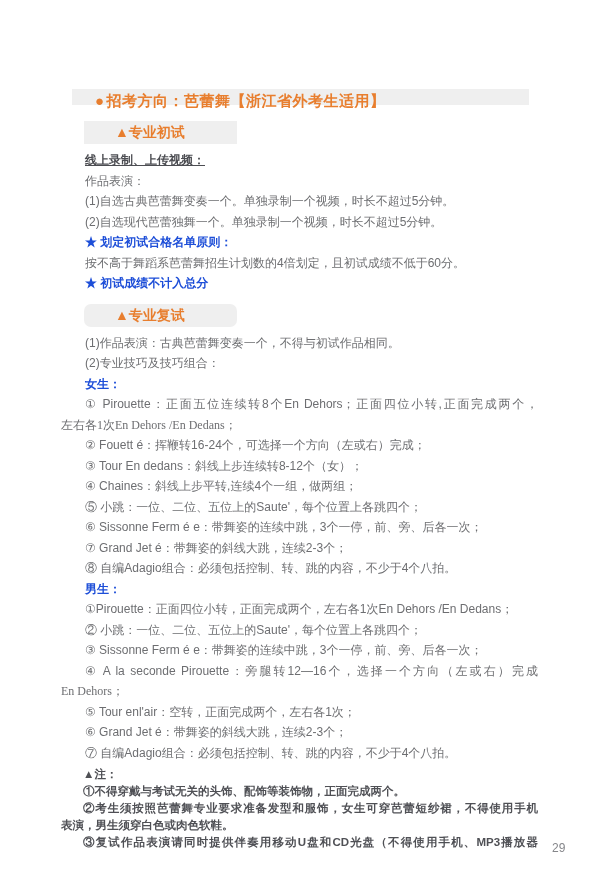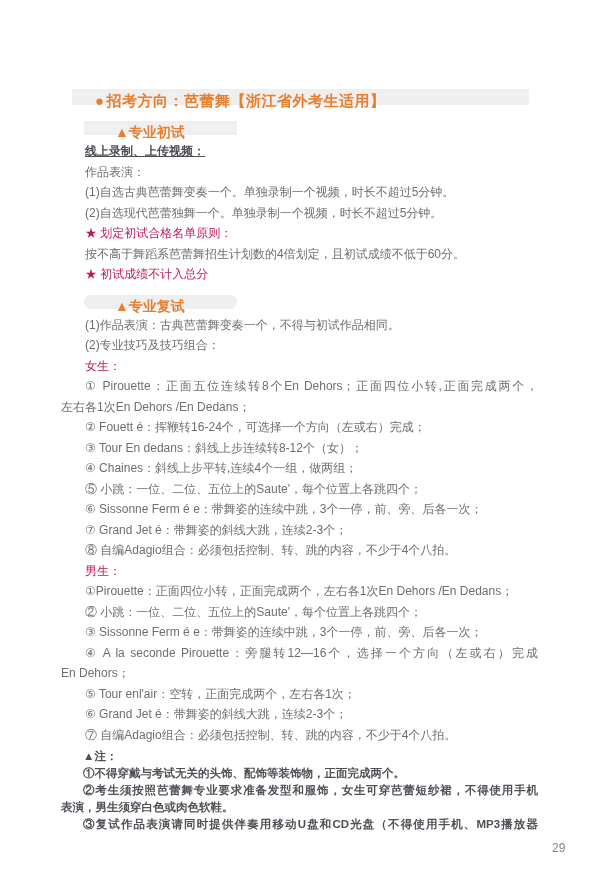--- a/index.html
+++ b/index.html
@@ -16,35 +16,35 @@
     background:#efefef; color:#e87e2e; font-size:15px; font-weight:bold;
     line-height:24px; padding-left:23px; box-sizing:border-box;
     letter-spacing:0.5px; white-space:nowrap;
   }
   .main-bar .marker { margin-right:2px; }
 
   
   .content { position:absolute; left:61px; top:121px; width:477px; }
 
   .sub-bar {
-    margin-left:23px; width:153px; height:14px; background:#efefef;
+    margin-left:23px; width:153px; height:23px; background:#efefef;
     color:#e87e2e; font-size:14px; font-weight:bold; line-height:23px;
     padding-left:31px; box-sizing:border-box; white-space:nowrap;
   }
   .sub-bar.second { margin-top:10px;border-radius:7px; }
 
   .sec { margin-top:6px; }
   .sec p {
     margin:0; font-size:12px; line-height:20.5px; color:#6d6e71;
     text-align:justify; text-indent:24px;
   }
-  .sec p.bold    { font-weight:normal; color:#be185d; }
+  .sec p.bold    { font-weight:bold; color:#1d4ed8; }
   .sec p.uline   { font-weight:bold; color:#4c4d52; text-decoration:underline; }
   .sec p.stretch { text-align-last:justify; }
-  .sec p.cont    { text-indent:0; }
+  .sec p.cont    { text-indent:0;font-family:Liberation Serif, serif; }
 
   .notes { margin-top:3px; }
   .notes p {
     margin:0; font-size:11.5px; line-height:17px; font-weight:bold;
     color:#4f5055; text-align:justify; text-indent:22px;
   }
   .notes p.heading { text-indent:22px; }
   .notes p.stretch { text-align-last:justify; }
   .notes p.cont    { text-indent:0; }
 

